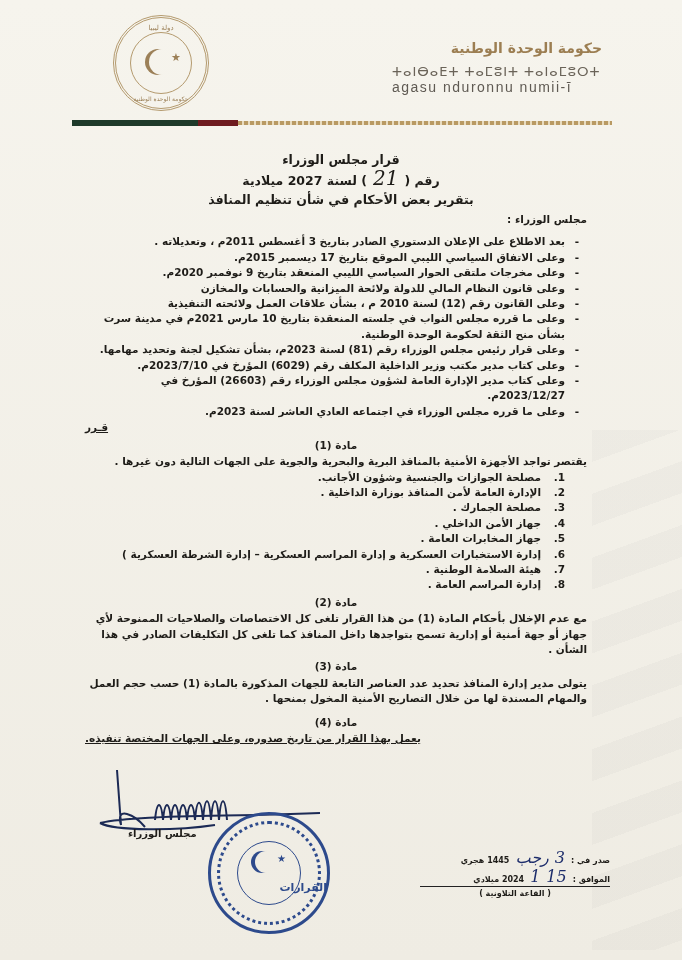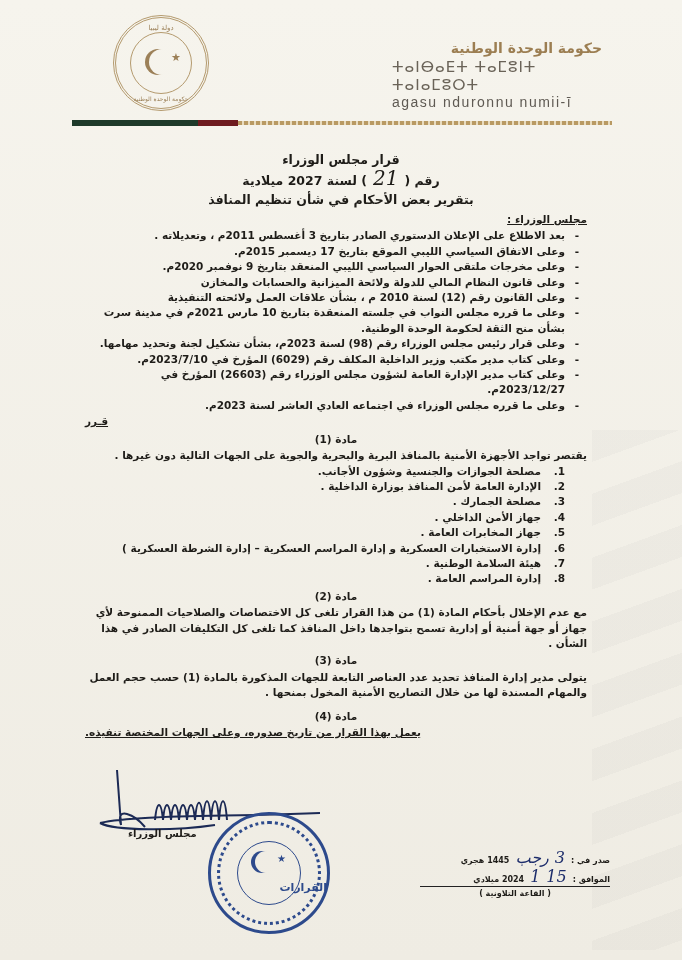--- a/index.html
+++ b/index.html
@@ -19,34 +19,34 @@
   .logo .inner { position:absolute; left:14px; top:14px; width:62px; height:62px; border-radius:50%;
     border:1px solid #b49a6e; box-sizing:border-box; }
   .logo .crescent { position:absolute; left:18px; top:16px; width:26px; height:26px; border-radius:50%;
     box-shadow:-4px 0 0 0 #9c8058; }
   .logo .star { position:absolute; left:40px; top:18px; font-size:11px; color:#9c8058; }
   .logo .arc-top { position:absolute; top:6px; left:0; right:0; text-align:center; font-size:7px; color:#9c8058; }
   .logo .arc-bot { position:absolute; bottom:6px; left:0; right:0; text-align:center; font-size:6px; color:#9c8058; }
 
   .gov { position:absolute; right:80px; top:40px; text-align:left; width:210px; }
   .gov .ar { direction:rtl; text-align:right; font-size:14px; color:#9c7e52; font-weight:bold; letter-spacing:1px; }
-  .gov .tif { font-size:15px; color:#6a6358; letter-spacing:1px; margin-top:2px; }
+  .gov .tif { font-size:13px; color:#6a6358; letter-spacing:1px; margin-top:8px; }
   .gov .lat { font-family:"Liberation Sans", sans-serif; font-size:14px; color:#5f5a53; letter-spacing:1.5px; }
   .gov .en { font-family:"Liberation Sans", sans-serif; font-size:14px; color:#5f5a53; }
 
   .rule { position:absolute; left:72px; top:120px; width:540px; height:6px; display:flex; }
   .rule .g { width:126px; background:#1e3a2a; }
   .rule .r { width:40px; background:#6e1b1f; }
   .rule .c { flex:1; background:repeating-linear-gradient(90deg,#b99a63 0 4px, #e8dcc0 4px 6px); height:4px; margin-top:1px; }
 
   .title { position:absolute; left:0; right:0; top:150px; text-align:center; direction:rtl; font-weight:bold; font-size:12.5px; line-height:19px; }
   .title .num { font-family:"DejaVu Serif", serif; font-style:italic; font-size:20px; font-weight:normal; padding:0 6px; }
 
   .body { position:absolute; left:85px; right:95px; top:212px; direction:rtl; text-align:right; font-size:10.5px; line-height:15.4px; font-weight:bold; }
-  .preamble-head { text-decoration:underline; margin-bottom:1px; }
+  .preamble-head { margin-bottom:7px; }
   ul.pre { list-style:none; margin:0; padding:0; }
   ul.pre li { position:relative; padding-right:22px; }
   ul.pre li::before { content:"-"; position:absolute; right:8px; }
   .center { text-align:left;text-decoration:underline; }
   .decree { margin-top:1px; }
   .article-head { text-align:center; margin:2px 0 1px; }
   ol.items { list-style:none; margin:0; padding:0 22px 0 0; }
   ol.items li { position:relative; padding-right:24px; }
   ol.items li .n { position:absolute; right:0; }
   p { margin:0; }
@@ -106,21 +106,21 @@
 
   <div class="body">
     <div class="preamble-head">مجلس الوزراء :</div>
     <ul class="pre">
       <li>بعد الاطلاع على الإعلان الدستوري الصادر بتاريخ 3 أغسطس 2011م ، وتعديلاته .</li>
       <li>وعلى الاتفاق السياسي الليبي الموقع بتاريخ 17 ديسمبر 2015م.</li>
       <li>وعلى مخرجات ملتقى الحوار السياسي الليبي المنعقد بتاريخ 9 نوفمبر 2020م.</li>
       <li>وعلى قانون النظام المالي للدولة ولائحة الميزانية والحسابات والمخازن</li>
       <li>وعلى القانون رقم (12) لسنة 2010 م ، بشأن علاقات العمل ولائحته التنفيذية</li>
       <li>وعلى ما قرره مجلس النواب في جلسته المنعقدة بتاريخ 10 مارس 2021م في مدينة سرت بشأن منح الثقة لحكومة الوحدة الوطنية.</li>
-      <li>وعلى قرار رئيس مجلس الوزراء رقم (98) لسنة 2023م، بشأن تشكيل لجنة وتحديد مهامها.</li>
+      <li>وعلى قرار رئيس مجلس الوزراء رقم (81) لسنة 2023م، بشأن تشكيل لجنة وتحديد مهامها.</li>
       <li>وعلى كتاب مدير مكتب وزير الداخلية المكلف رقم (6029) المؤرخ في 2023/7/10م.</li>
       <li>وعلى كتاب مدير الإدارة العامة لشؤون مجلس الوزراء رقم (26603) المؤرخ في 2023/12/27م.</li>
       <li>وعلى ما قرره مجلس الوزراء في اجتماعه العادي العاشر لسنة 2023م.</li>
     </ul>
 
     <div class="center decree">قـرر</div>
 
     <div class="article-head">مادة (1)</div>
     <p>يقتصر تواجد الأجهزة الأمنية بالمنافذ البرية والبحرية والجوية على الجهات التالية دون غيرها .</p>
     <ol class="items">

